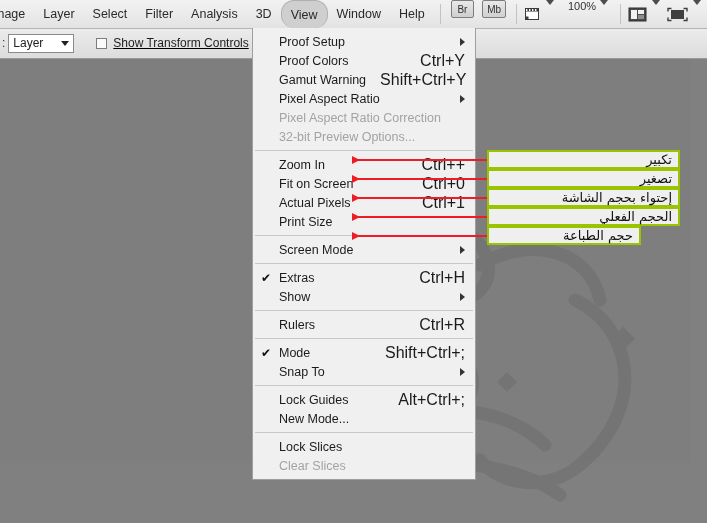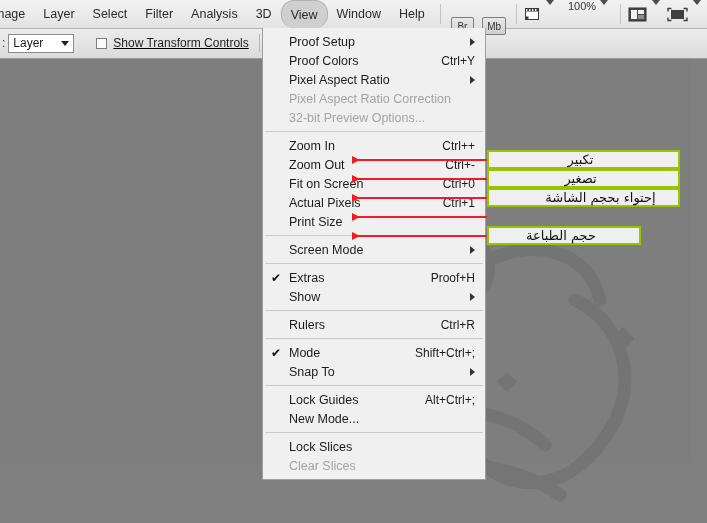--- a/index.html
+++ b/index.html
@@ -31,21 +31,21 @@
   .mb-item.active{
     background:#cfcfcf;border-left:1px solid #b0b0b0;border-right:1px solid #b0b0b0;
     border-top:1px solid #b0b0b0;
     border-radius:13px;
   }
   .mb-sep{width:1px;background:#c2c2c2;margin:4px 6px;}
   .mb-spacer{flex:1;}
 
   .tb-btn{
     display:flex;align-items:center;justify-content:center;
-    width:26px;height:18px;margin:17px 4px;
+    width:26px;height:18px;margin:0 4px;
     border:1px solid #7d7d7d;border-radius:2px;
     background:linear-gradient(#e9e9e9,#cfcfcf);
     font-size:10px;color:#333;box-sizing:border-box;
   }
   .tb-icon{display:flex;align-items:center;margin:0 1px;}
   .caret{
     width:0;height:0;border-left:4px solid transparent;border-right:4px solid transparent;
     border-top:5px solid #4d4d4d;margin:0 6px 0 4px;
   }
   .zoomval{font-size:11px;color:#333;margin-left:8px;}
@@ -75,46 +75,46 @@
   
   #canvas{
     position:absolute;left:0;top:59px;width:707px;height:464px;background:#808080;z-index:0;
   }
   #canvas-inner{
     position:absolute;left:0;top:0;width:691px;height:404px;background:#7e7e7e;
   }
 
   
   #viewmenu{
-    position:absolute;left:262px;top:28px;width:224px;
+    position:absolute;left:252px;top:28px;width:224px;
     background:#f0f0f0;border:1px solid #9e9e9e;border-top:none;
     z-index:10;padding:4px 0 4px 0;box-sizing:border-box;
   }
   .mi{
     position:relative;display:flex;align-items:center;height:19px;
     padding:0 10px 0 26px;font-size:12.5px;color:#1b1b1b;box-sizing:border-box;
     white-space:nowrap;
   }
   .mi.disabled{color:#a3a3a3;}
   .mi .mi-label{flex:0 0 auto;}
-  .mi .mi-shortcut{margin-left:auto;font-size:12px;color:#1b1b1b;padding-left:14px;}
+  .mi .mi-shortcut{margin-left:auto;font-size:16px;color:#1b1b1b;padding-left:14px;}
   .mi .submark{
     margin-left:auto;width:0;height:0;
     border-top:4px solid transparent;border-bottom:4px solid transparent;
     border-left:5px solid #333;
   }
   .mi .tick{position:absolute;left:8px;font-size:12px;color:#111;line-height:1;}
   .mi-sep{height:1px;background:#c9c9c9;margin:4px 2px;}
 
   
   #annots{position:absolute;left:0;top:0;width:707px;height:523px;z-index:20;pointer-events:none;}
   .abox{
     position:absolute;box-sizing:border-box;
     border:2px solid #9ac400;background:#efefef;
-    display:flex;align-items:center;justify-content:center;
+    display:flex;align-items:center;justify-content:flex-start;
     padding-right:6px;
     font-family:"DejaVu Sans","Liberation Sans",sans-serif;
     font-size:13px;color:#111;direction:rtl;
     z-index:22;
   }
   #arrows{position:absolute;left:0;top:0;width:707px;height:523px;z-index:21;}
 </style>
 </head>
 <body>
 
@@ -261,59 +261,59 @@
 <div id="viewmenu">
     <div class="mi">
       <span class="mi-label">Proof Setup</span>
       <span class="submark"></span>
     </div>
     <div class="mi">
       <span class="mi-label">Proof Colors</span>
       <span class="mi-shortcut">Ctrl+Y</span>
     </div>
     <div class="mi">
+      <span class="mi-label">Gamut Warning</span>
+      <span class="mi-shortcut">Shift+Ctrl+Y</span>
+    </div>
+    <div class="mi">
       <span class="mi-label">Pixel Aspect Ratio</span>
       <span class="submark"></span>
     </div>
     <div class="mi disabled">
       <span class="mi-label">Pixel Aspect Ratio Correction</span>
     </div>
     <div class="mi disabled">
       <span class="mi-label">32-bit Preview Options...</span>
     </div>
     <div class="mi-sep"></div>
     <div class="mi">
       <span class="mi-label">Zoom In</span>
       <span class="mi-shortcut">Ctrl++</span>
     </div>
     <div class="mi">
-      <span class="mi-label">Zoom Out</span>
-      <span class="mi-shortcut">Ctrl+-</span>
-    </div>
-    <div class="mi">
       <span class="mi-label">Fit on Screen</span>
       <span class="mi-shortcut">Ctrl+0</span>
     </div>
     <div class="mi">
       <span class="mi-label">Actual Pixels</span>
       <span class="mi-shortcut">Ctrl+1</span>
     </div>
     <div class="mi">
       <span class="mi-label">Print Size</span>
     </div>
     <div class="mi-sep"></div>
     <div class="mi">
       <span class="mi-label">Screen Mode</span>
       <span class="submark"></span>
     </div>
     <div class="mi-sep"></div>
     <div class="mi">
       <span class="tick">✔</span>
       <span class="mi-label">Extras</span>
-      <span class="mi-shortcut">Proof+H</span>
+      <span class="mi-shortcut">Ctrl+H</span>
     </div>
     <div class="mi">
       <span class="mi-label">Show</span>
       <span class="submark"></span>
     </div>
     <div class="mi-sep"></div>
     <div class="mi">
       <span class="mi-label">Rulers</span>
       <span class="mi-shortcut">Ctrl+R</span>
     </div>
@@ -361,16 +361,19 @@
   </svg>
 <div class="abox" style="left: 487px; top: 150px; width: 193px; height: 19px;">
       <span>تكبير</span>
     </div>
     <div class="abox" style="left: 487px; top: 169px; width: 193px; height: 19px;">
       <span>تصغير</span>
     </div>
     <div class="abox" style="left: 487px; top: 188px; width: 193px; height: 19px; padding-left: 40px;">
       <span>إحتواء بحجم الشاشة</span>
     </div>
+    <div class="abox" style="left: 487px; top: 207px; width: 193px; height: 19px;">
+      <span>الحجم الفعلي</span>
+    </div>
     <div class="abox" style="left: 487px; top: 226px; width: 154px; height: 19px;">
       <span>حجم الطباعة</span>
     </div>
   </div>
 
 </body></html>

